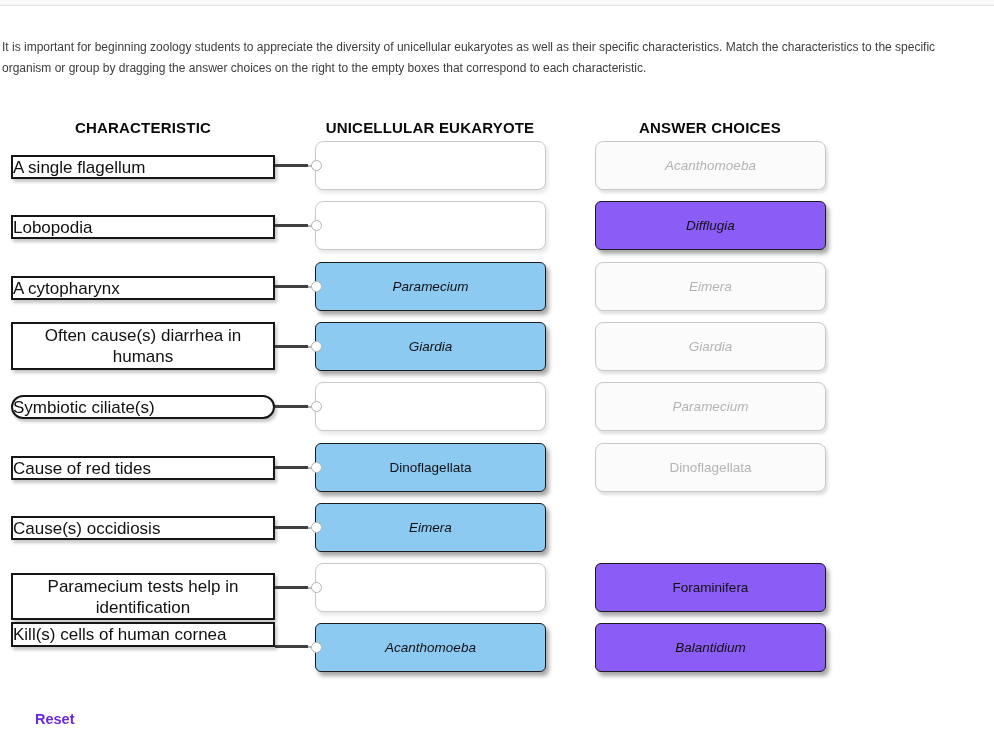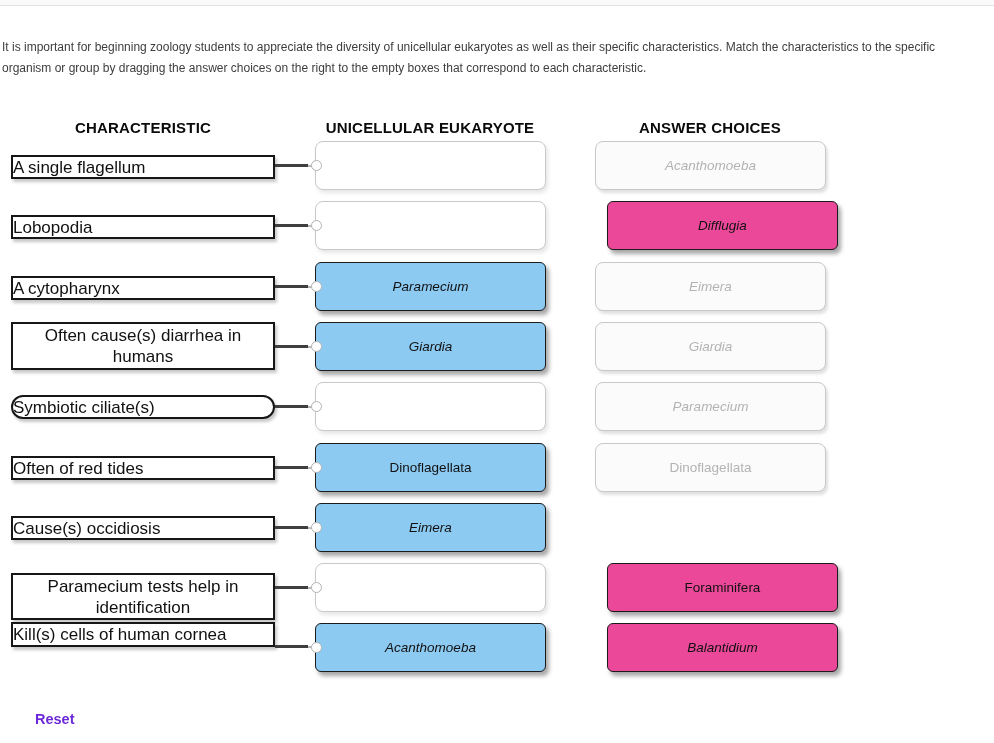--- a/index.html
+++ b/index.html
@@ -64,23 +64,22 @@
     box-sizing:border-box; border-radius:6px;
     display:flex; align-items:center; justify-content:center;
     font-size:13.5px;
   }
   .answer.used {
     background:#fbfbfb; border:1px solid #c8c8c8; color:#b3b3b3;
     border-radius:8px;
     box-shadow:2px 3px 3px rgba(0,0,0,0.12);
   }
   .answer.available {
-    background:#ec4899; border:1px solid #1b1b1b; color:#111;
+    background:#8b5cf6; border:1px solid #1b1b1b; color:#111;
     box-shadow:3px 4px 4px rgba(0,0,0,0.35);
-    margin-left:12px;
   }
   .sci-italic { font-style:italic; }
   .reset {
     position:absolute; left:35px; top:711px;
     font-size:14.5px; font-weight:bold; color:#6d28d9; cursor:pointer;
   }
 </style>
 </head>
 <body>
 
@@ -138,21 +137,21 @@
       <span>Symbiotic ciliate(s)</span>
     </div>
   <div class="connector" style="top:405px;"></div>
   <div class="connector-ext" style="top:406px;"></div>
   <div class="connector-dot" style="top:401px;"></div>
   <div class="drop-zone empty" style="top:382px;">
       <span class="sci-italic"></span>
     </div>
 
   <div class="char-box" style="top:456px; height:24px;">
-      <span>Often of red tides</span>
+      <span>Cause of red tides</span>
     </div>
   <div class="connector" style="top:466px;"></div>
   <div class="connector-ext" style="top:467px;"></div>
   <div class="connector-dot" style="top:462px;"></div>
   <div class="drop-zone filled" style="top:443px;">
       <span>Dinoflagellata</span>
     </div>
 
   <div class="char-box" style="top:516px; height:24px;">
       <span>Cause(s) occidiosis</span>

